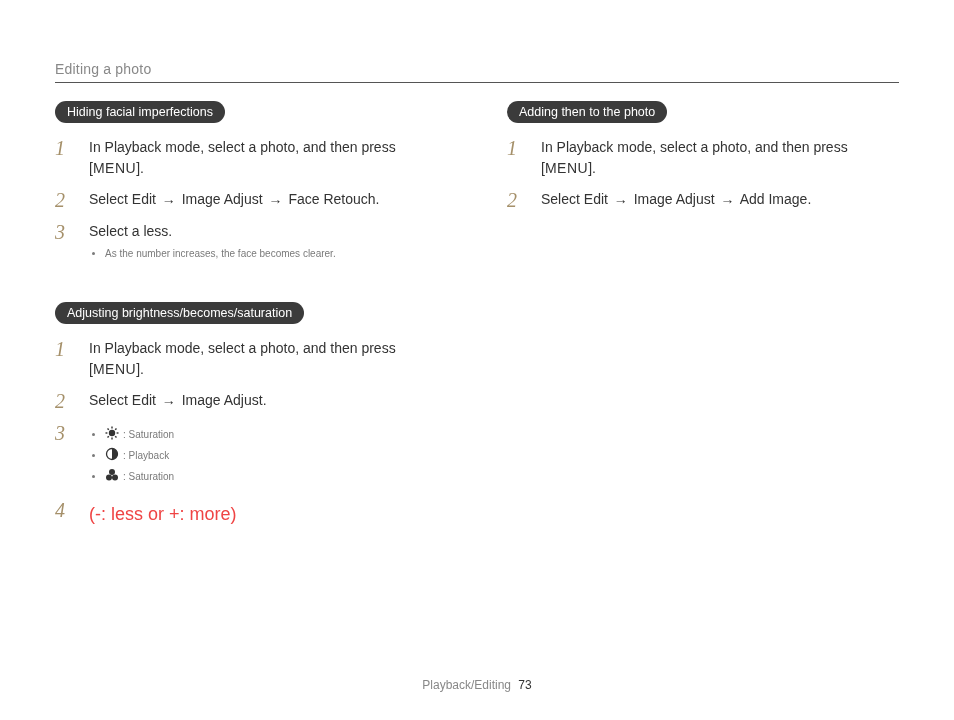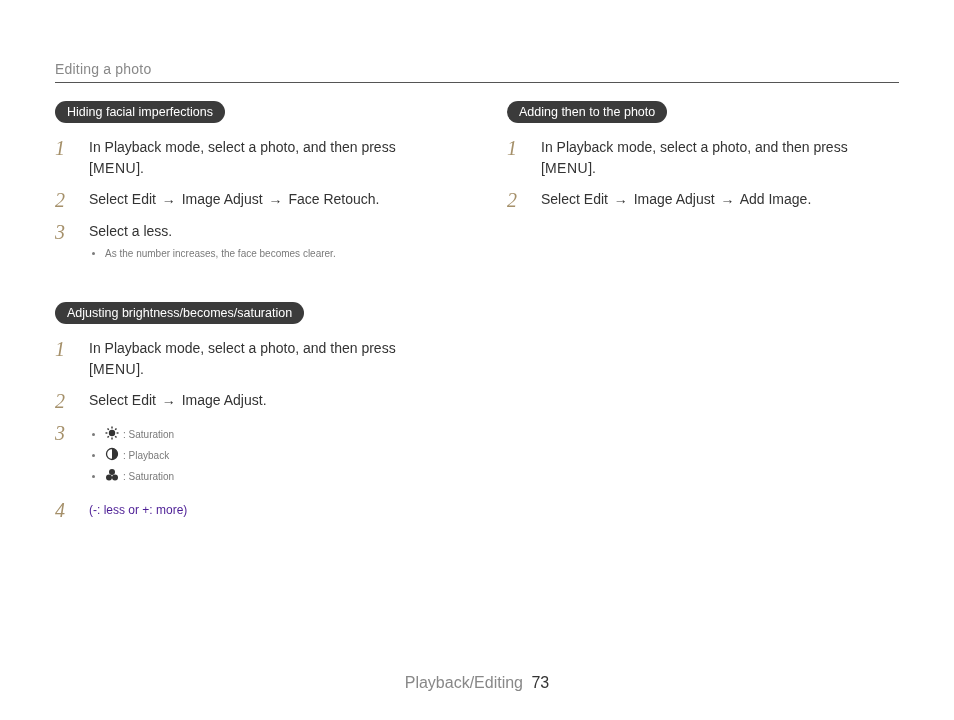--- a/index.html
+++ b/index.html
@@ -80,35 +80,35 @@
     margin: 4px 0 0 0;
     padding-left: 16px;
     font-size: 10px;
     color: #7a7a7a;
   }
   ul.subbul li {
     margin-bottom: 3px;
     line-height: 1.5;
   }
   .subnote {
-    font-size: 12px;
-    color: #4c1d95;
+    font-size: 18px;
+    color: #ef4444;
     margin-top: 2px;
   }
   .icn {
     display: inline-block;
     vertical-align: -2px;
     margin-right: 4px;
   }
   .footer {
     position: absolute;
     bottom: 28px;
     left: 0; right: 0;
     text-align: center;
-    font-size: 16px;
+    font-size: 12px;
     color: #888;
   }
   .footer .pg { color: #333; margin-left: 4px; }
 </style>
 </head>
 <body>
 
 <div class="page">
 
   <div class="page-header">

